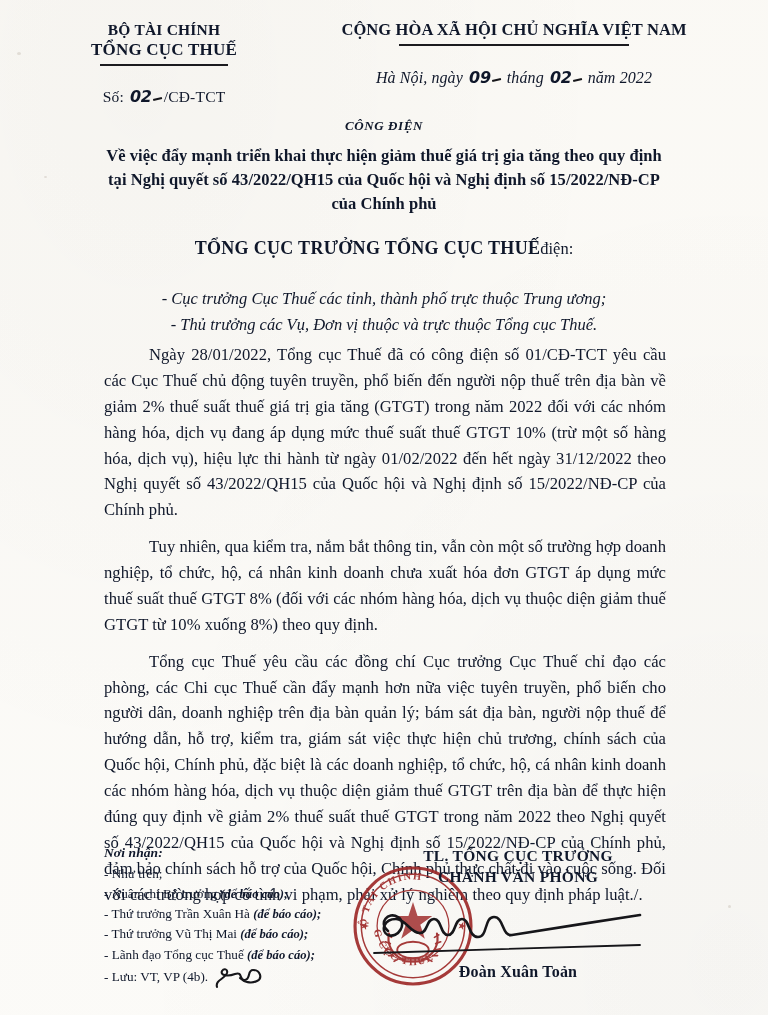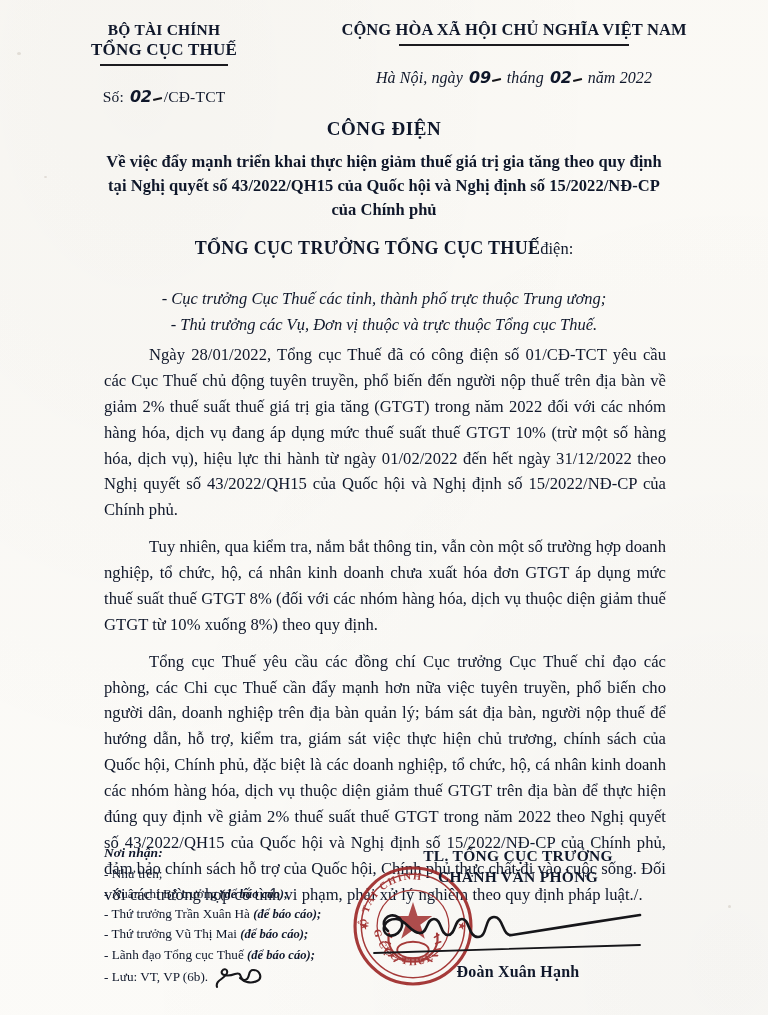--- a/index.html
+++ b/index.html
@@ -124,23 +124,24 @@
 
   
   .title-block {
     position: absolute;
     top: 118px;
     left: 104px;
     width: 560px;
     text-align: center;
   }
   .doc-type {
-    font-size: 19px;
+    font-size: 13px;
     font-weight: bold;
     letter-spacing: .6px;
+    font-style: italic;
   }
   .doc-subject {
     margin-top: 10px;
     font-size: 16.5px;
     font-weight: bold;
     line-height: 1.45;
     letter-spacing: .05px;
   }
 
   
@@ -333,21 +334,21 @@
   <div class="footer">
 
     <div class="recipients">
       <div class="recipients-title">Nơi nhận:</div>
       <ul>
         <li><span>- Như trên;</span><i></i></li>
         <li><span>- Xuân chí Bộ trưởng </span><i>(để báo cáo);</i></li>
         <li><span>- Thứ trưởng Trần Xuân Hà </span><i>(để báo cáo);</i></li>
         <li><span>- Thứ trưởng Vũ Thị Mai </span><i>(để báo cáo);</i></li>
         <li><span>- Lãnh đạo Tổng cục Thuế </span><i>(để báo cáo);</i></li>
-        <li><span>- Lưu: VT, VP (6b).</span><i></i>
+        <li><span>- Lưu: VT, VP (4b).</span><i></i>
           <svg class="initial-mark" viewBox="0 0 62 26">
             <path d="M4 22 C2 15, 12 14, 14 8 C15 4, 11 3, 9 6 C7 10, 14 12, 22 9 C30 6, 26 16, 32 15 C38 14, 34 5, 40 5 C47 5, 50 13, 44 16 C38 19, 31 17, 27 13" fill="none" stroke="#16161a" stroke-width="2.1" stroke-linecap="round" stroke-linejoin="round"></path>
           </svg>
         </li>
       </ul>
     </div>
 
     <div class="signature">
       <div class="sig-role">
         <div>TL. TỔNG CỤC TRƯỞNG</div>
@@ -384,16 +385,16 @@
       </svg>
 
       <svg class="sig-scribble" viewBox="0 0 270 70">
         <path d="M16 38 C6 30, 16 18, 26 24 C36 30, 26 46, 16 42 C8 38, 12 26, 24 26
                  C34 26, 38 40, 48 40 C56 40, 54 26, 62 26 C70 26, 68 42, 76 42
                  C84 42, 82 26, 90 26 C98 26, 96 44, 106 44 C116 44, 112 24, 122 24
                  C132 24, 130 44, 140 42 C176 36, 230 28, 268 22" fill="none" stroke="#16161a" stroke-width="2.6" stroke-linecap="round" stroke-linejoin="round"></path>
         <path d="M2 60 C60 58, 150 56, 268 52" fill="none" stroke="#16161a" stroke-width="1.8" stroke-linecap="round"></path>
       </svg>
 
-      <div class="sig-name">Đoàn Xuân Hạnh</div>
+      <div class="sig-name">Đoàn Xuân Toản</div>
     </div>
   </div>
 </div>
 
 </body></html>

